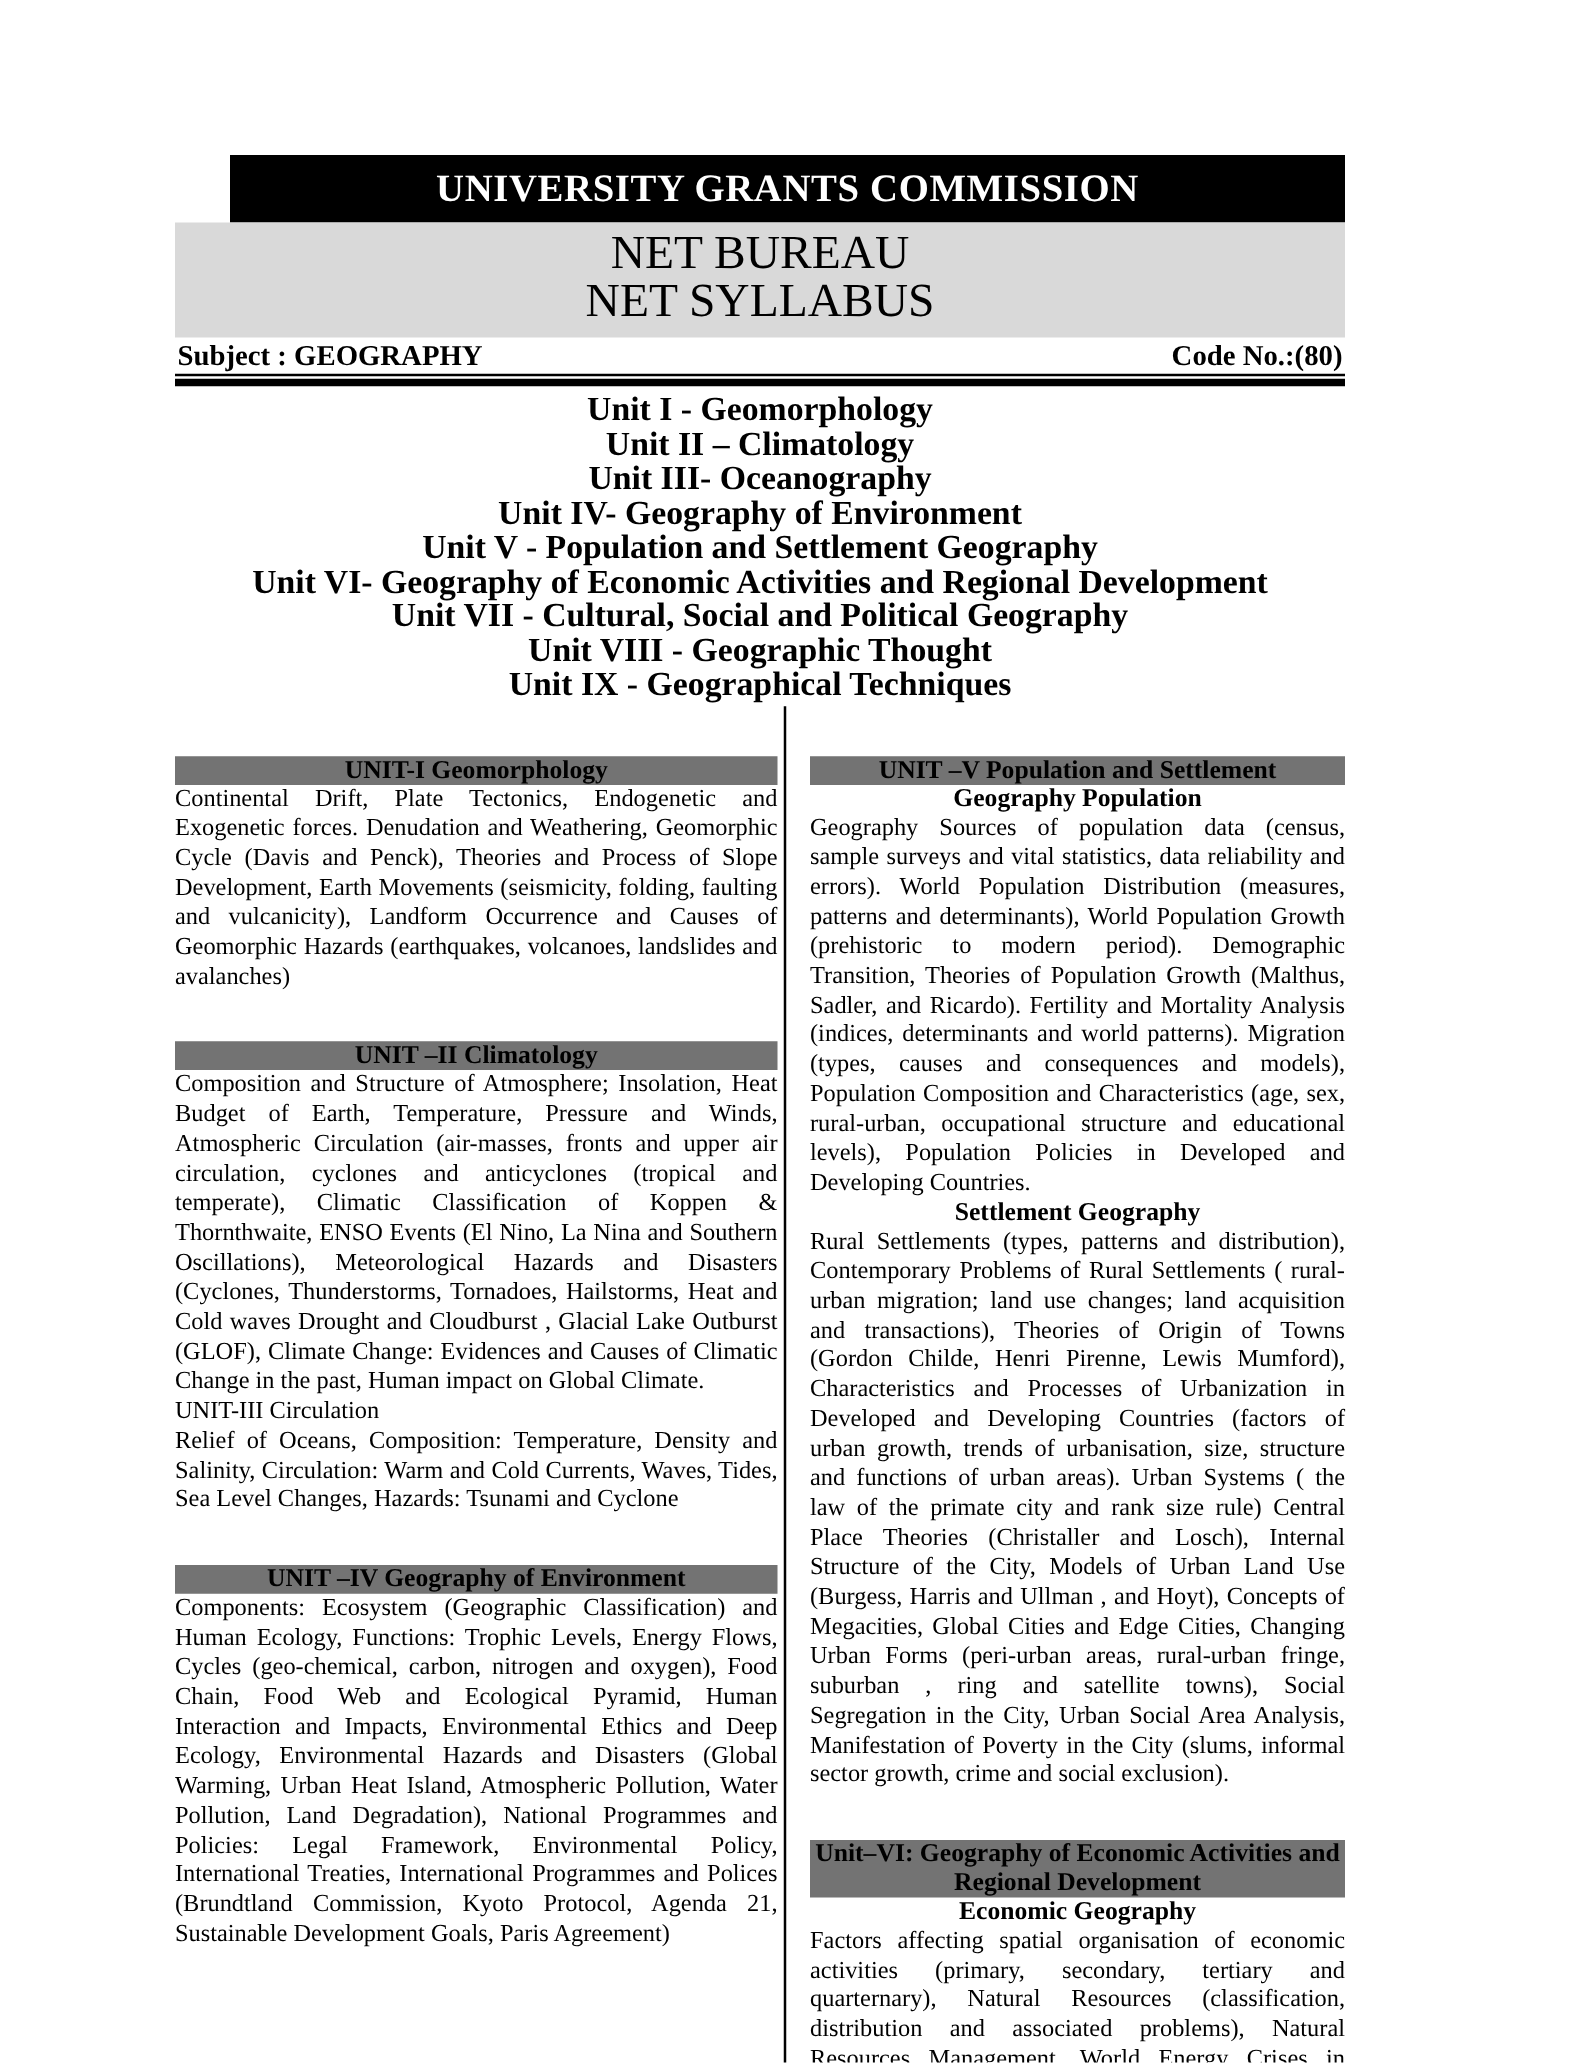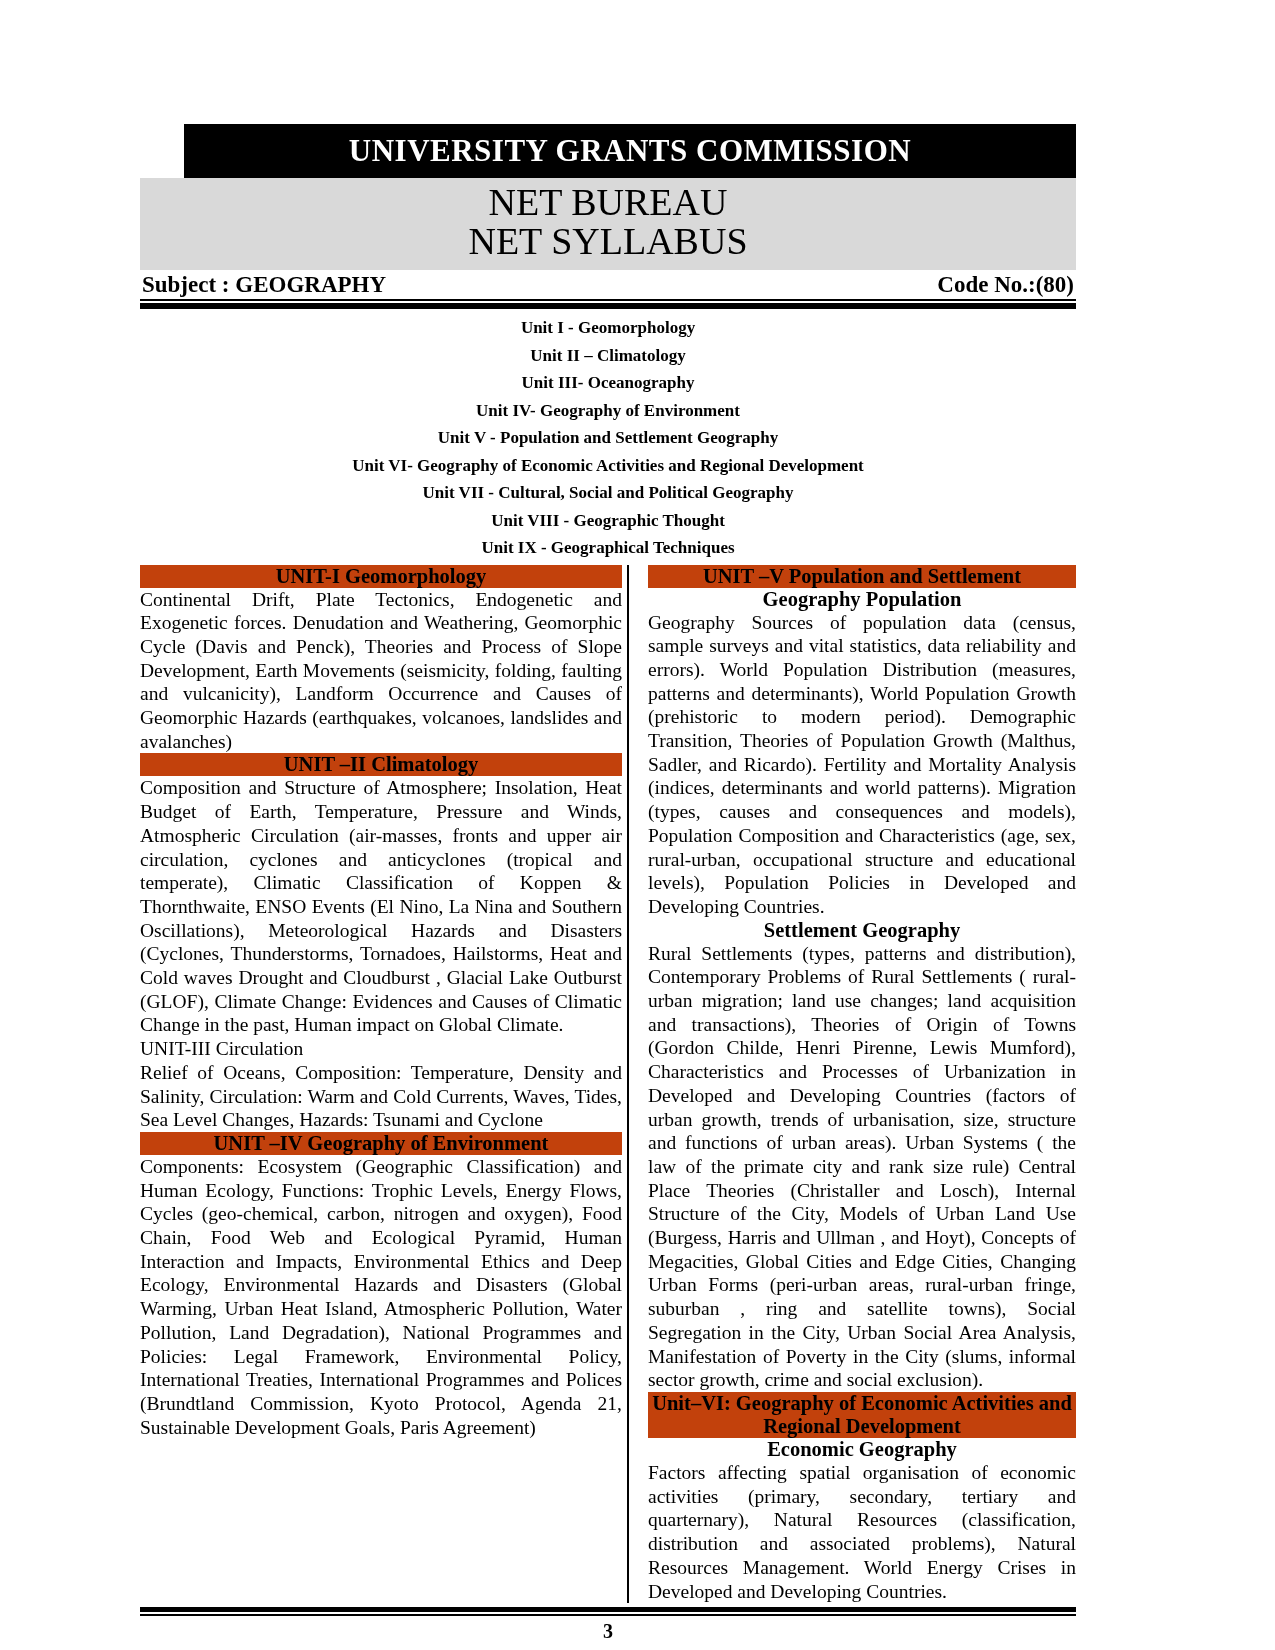--- a/index.html
+++ b/index.html
@@ -42,45 +42,46 @@
     font-weight: bold;
     font-size: 23px;
     line-height: 28px;
     padding: 1px 2px 0 2px;
   }
   .rule-top .thin  { height: 0; border-top: 2px solid #000; margin-bottom: 2px; }
   .rule-top .thick { height: 6px; background: #000; }
   .units-index {
     text-align: center;
     font-weight: bold;
-    font-size: 17px;
+    font-size: 27px;
     line-height: 27.5px;
     padding: 5px 0 3px 0;
   }
   .columns {
     display: flex;
     align-items: stretch;
     min-height: 929px;
   }
   .col-left {
     width: 489px;
     padding-right: 5px;
     border-right: 2px solid #000;
     box-sizing: border-box;
   }
   .col-right {
     flex: 1;
     padding-left: 19px;
   }
   .col-header {
-    background: #c2410c;
+    background: #737373;
     font-weight: bold;
     text-align: center;
     font-size: 20.5px;
     line-height: 23px;
+    margin-top: 40px;
   }
   .col-subheader {
     font-weight: bold;
     text-align: center;
     font-size: 20.5px;
     line-height: 23px;
   }
   .col-body {
     text-align: justify;
     font-size: 19.5px;

